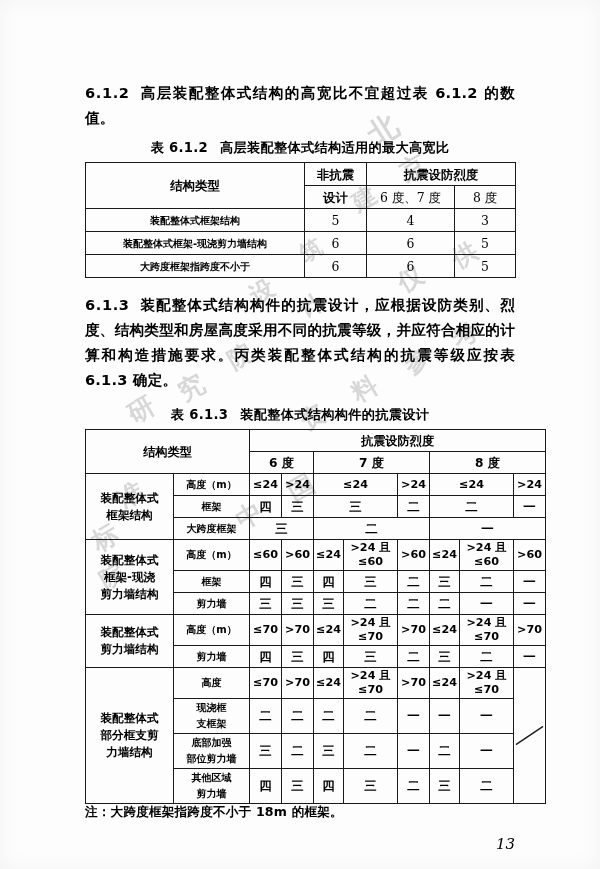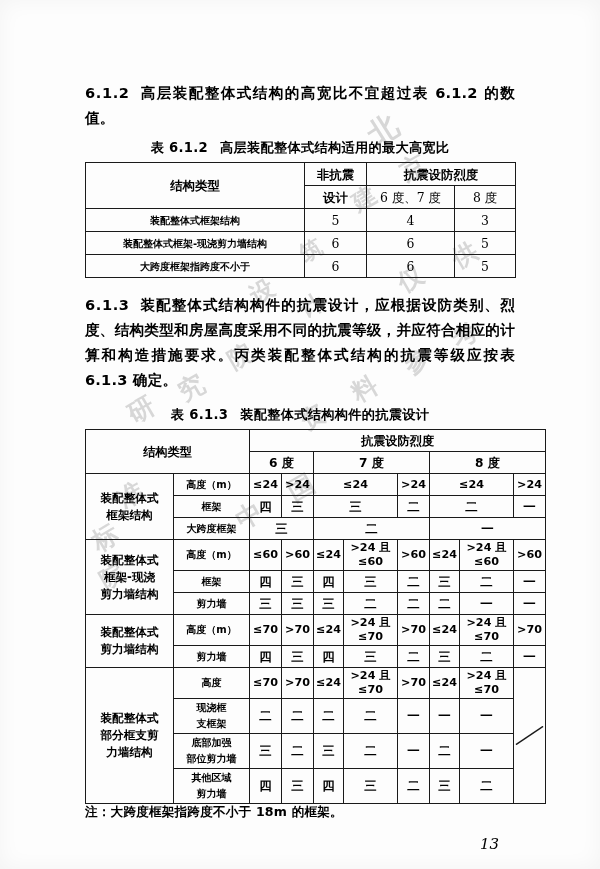--- a/index.html
+++ b/index.html
@@ -95,21 +95,21 @@
   #tbl-grade .item{ font-size:10px; line-height:16px;}
   #tbl-grade .val{ font-size:12.4px;}
   #tbl-grade .rng{ font-size:11.2px; line-height:14px; white-space:nowrap;margin-left:22px;}
   #tbl-grade .na{ position:relative; padding:0;}
   #tbl-grade .na svg{ display:block;width:100%;height:100%;}
 
   .note{
     font-size:12.6px;font-weight:700;letter-spacing:.2px;
   }
   .folio{
-    position:absolute;right:16px;top:0;
+    position:absolute;right:0;top:0;
     font-family:"DejaVu Serif","Liberation Serif",serif;
     font-style:italic;font-size:15px;font-weight:400;
   }
   .folio-wrap{position:relative;height:42px;margin-top:14px;}
 </style>
 </head>
 <body>
 
 <div class="page">
 

